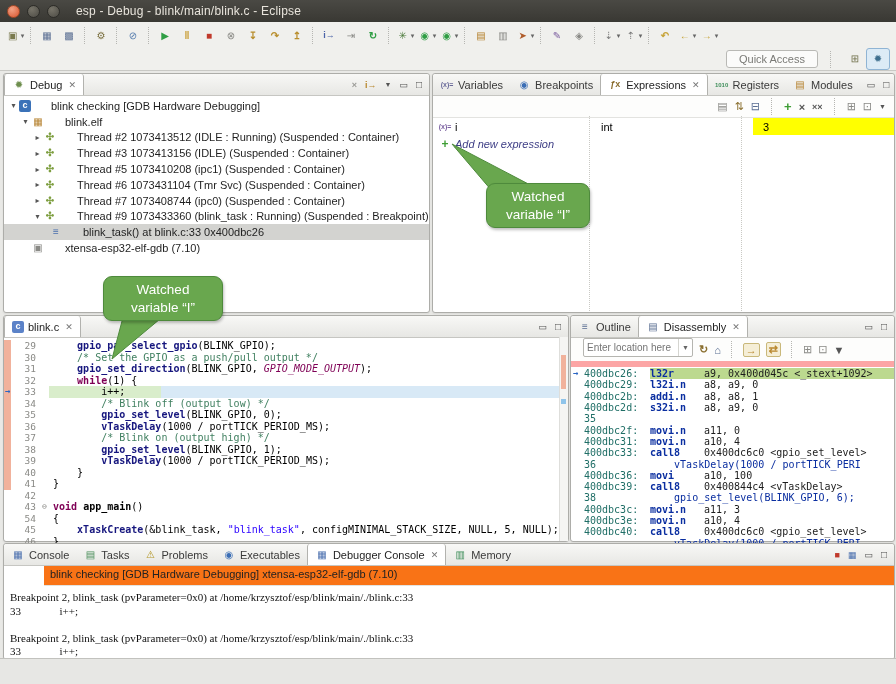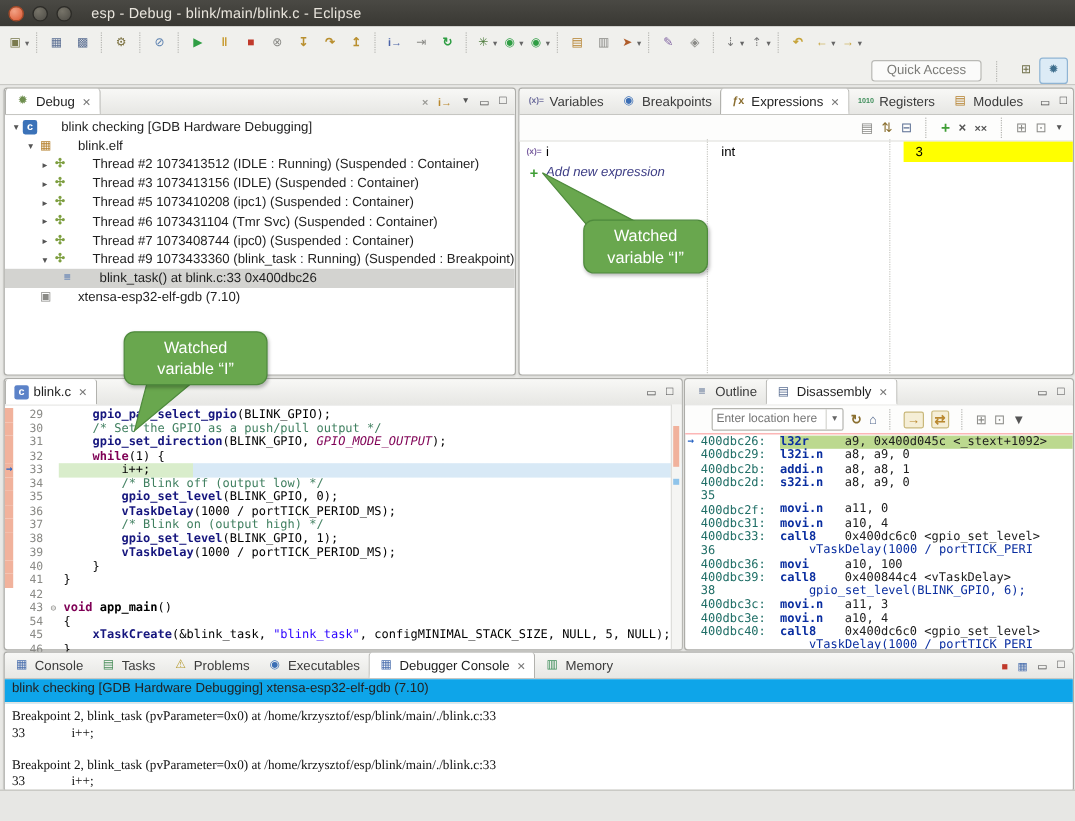--- a/index.html
+++ b/index.html
@@ -56,36 +56,36 @@
   .estrip{width:7px;height:100%;flex:none;position:relative;}
   .enum{width:25px;text-align:right;padding-right:4px;color:#8a8a86;font-size:9.5px;flex:none;}
   .efold{width:9px;font-size:8px;color:#8a8a86;flex:none;text-align:center;}
   .ecode{flex:1;white-space:pre;padding-left:4px;height:100%;display:flex;align-items:center;}
   .ecode.cur{background:linear-gradient(90deg,#d9edcb 0 112px,#d8e9f6 112px);}
   .sk{color:#7f0055;font-weight:bold;}.sc{color:#3f7f5f;}.sf{color:#16167e;font-weight:bold;}
   .sm{color:#7f0055;font-style:italic;}.ss{color:#2a00ff;}.sb{font-weight:bold;color:#000;}
   .cura{position:absolute;left:1px;top:0;font-size:9px;color:#2b66c4;font-weight:bold;z-index:2;}
   #eruler{position:absolute;right:0;top:21px;bottom:0;width:8px;background:#f5f5f3;border-left:1px solid #dededb;}
   
-  .dtools{height:23px;display:flex;align-items:center;gap:6px;padding-left:22px;border-bottom:1px solid #fca5a5;background:#fdfdfc;}
+  .dtools{height:23px;display:flex;gap:6px;padding-left:12px;border-bottom:6px solid #fca5a5;background:#fdfdfc;}
   #loccombo{display:flex;align-items:center;border:1px solid #b5b5b0;border-radius:2px;background:#fff;height:17px;}
   #locinput{border:0;outline:0;width:88px;font-size:10px;color:#555;padding:0 3px;font-family:inherit;background:transparent;}
   #locdd{border-left:1px solid #d5d5d0;font-size:7px;color:#666;padding:0 3px;align-self:stretch;display:flex;align-items:center;}
   .pressed{border:1px solid #c9b87a;background:#f5eed6;border-radius:2px;}
   .drow{display:flex;height:11.3px;align-items:center;font-family:"DejaVu Sans Mono",monospace;
         font-size:10px;white-space:pre;position:relative;}
   .daddr{width:66px;padding-left:13px;color:#1f6e66;flex:none;}
-  .dbody{flex:1;display:flex;height:100%;}
+  .dbody{flex:1;display:flex;height:100%;align-items:center;}
   .dbody.hl{background:#bcd98f;}
   .dmn{width:54px;color:#0a2ea0;font-weight:bold;}
   .dops{color:#1c1c1c;}
   .dsrc{color:#0a2ea0;}
   .dcur{position:absolute;left:2px;top:0;font-size:9px;color:#2b66c4;font-weight:bold;}
   
-  .chead{height:17px;font-size:11px;color:#222;padding:2px 0 0 6px;border-bottom:1px solid #e3e3e0;background:#0ea5e9;}
+  .chead{height:17px;font-size:11px;color:#222;padding:2px 0 0 6px;border-bottom:1px solid #e3e3e0;background:#f97316;margin-left:40px;}
   .cbody{font-family:Liberation Serif, serif;font-size:11px;line-height:13.5px;
          padding:5px 6px;white-space:pre;color:#111;}
   
   #statusbar{position:absolute;left:0;top:658px;width:896px;height:26px;background:#e7e7e4;border-top:1px solid #c2c2be;}
   
   .co{position:absolute;z-index:60;background:#69a74e;border:1px solid #4e8a3c;border-radius:9px;
       color:#fff;text-align:center;font-size:13.5px;line-height:17.5px;padding:4px 4px;
       box-shadow:1px 2px 3px rgba(0,0,0,.25);}
   #tails{position:absolute;left:0;top:0;z-index:59;pointer-events:none;}
 </style>

